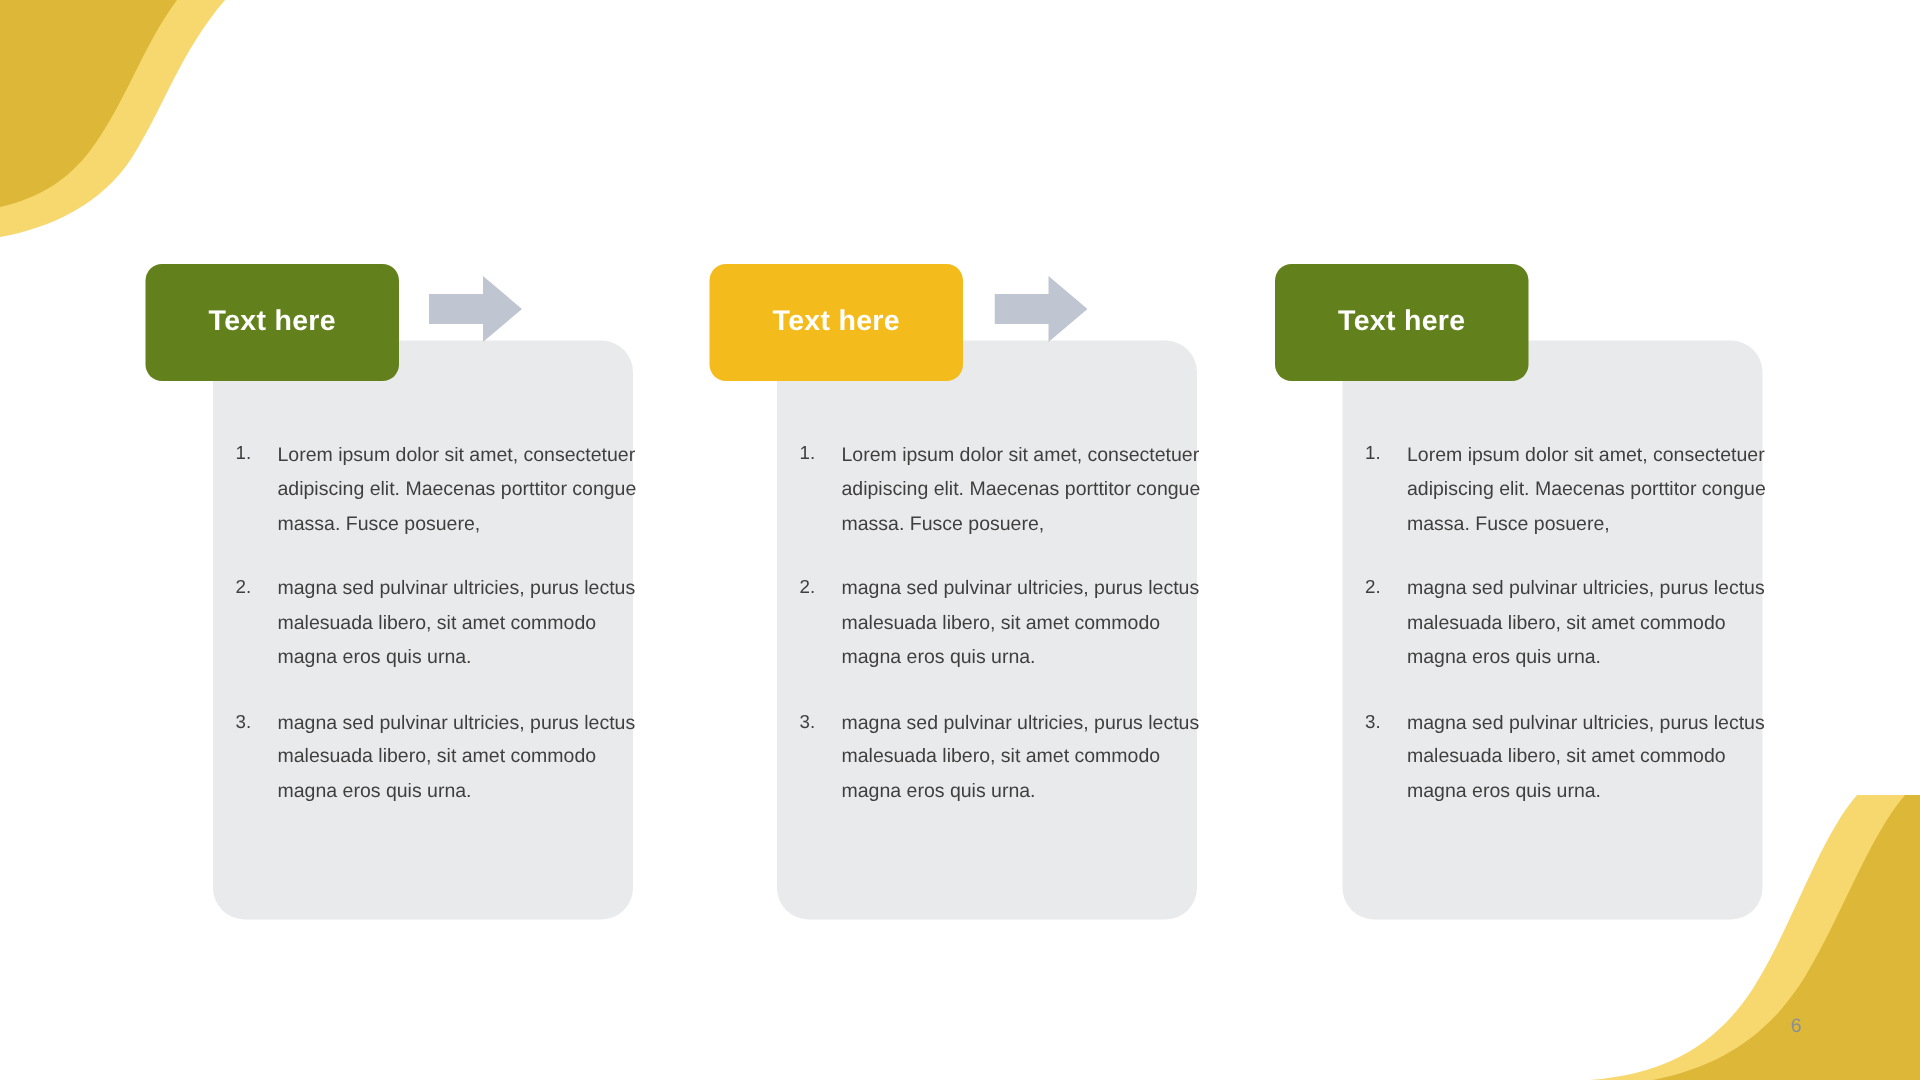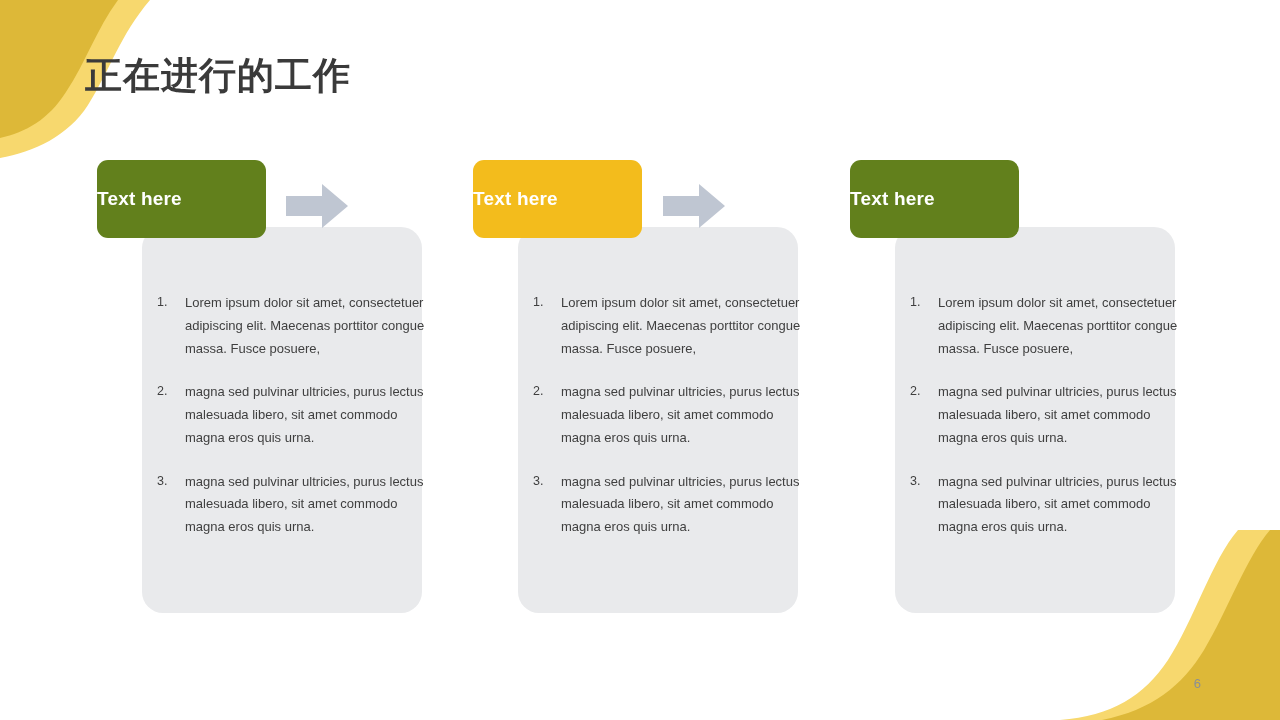--- a/index.html
+++ b/index.html
@@ -43,25 +43,26 @@
     top:0;
     width:305px;
   }
   .col-0 { left:97px; }
   .col-1 { left:473px; }
   .col-2 { left:850px; }
 
   
   .badge {
     position:absolute;
-    left:0; top:0;
+    left:0; top:16px;
     width:169px; height:78px;
     border-radius:11px;
     display:flex;
     align-items:center;
+    justify-content:center;
     z-index:3;
   }
   .badge-label {
     color:#ffffff;
     font-size:19px;
     font-weight:bold;
     letter-spacing:0.2px;
   }
 
   
@@ -121,21 +122,20 @@
 </head>
 <body>
 
 <div id="slide">
 
   <svg class="deco deco-tl" viewBox="0 0 200 170" xmlns="http://www.w3.org/2000/svg">
     <path d="M0,0 H150 C120,35 110,70 88,105 C68,136 34,152 0,158 Z" fill="#f7d86e"></path>
     <path d="M0,0 H118 C96,30 86,62 66,92 C48,120 26,132 0,138 Z" fill="#ddb838"></path>
   </svg>
 
-  <div class="slide-title">正在进行的工作</div>
 
   <div class="columns">
 
     <div class="column col-0">
       <div class="card"></div>
       <div class="badge" style="background:#62801c;">
         <span class="badge-label">Text here</span>
       </div>
       <div class="card-list">
         <div class="list-item">

